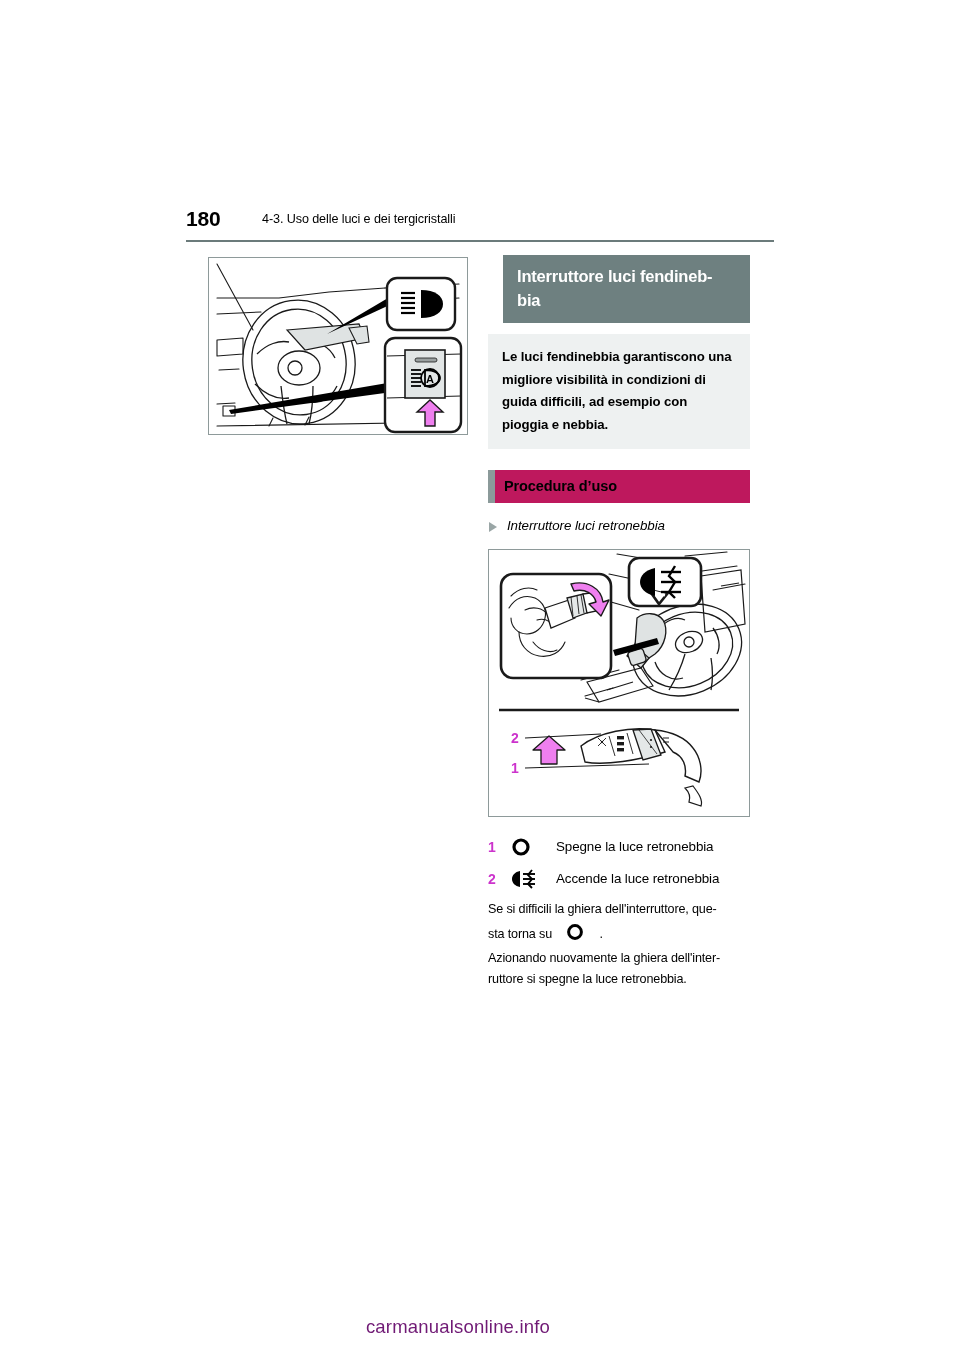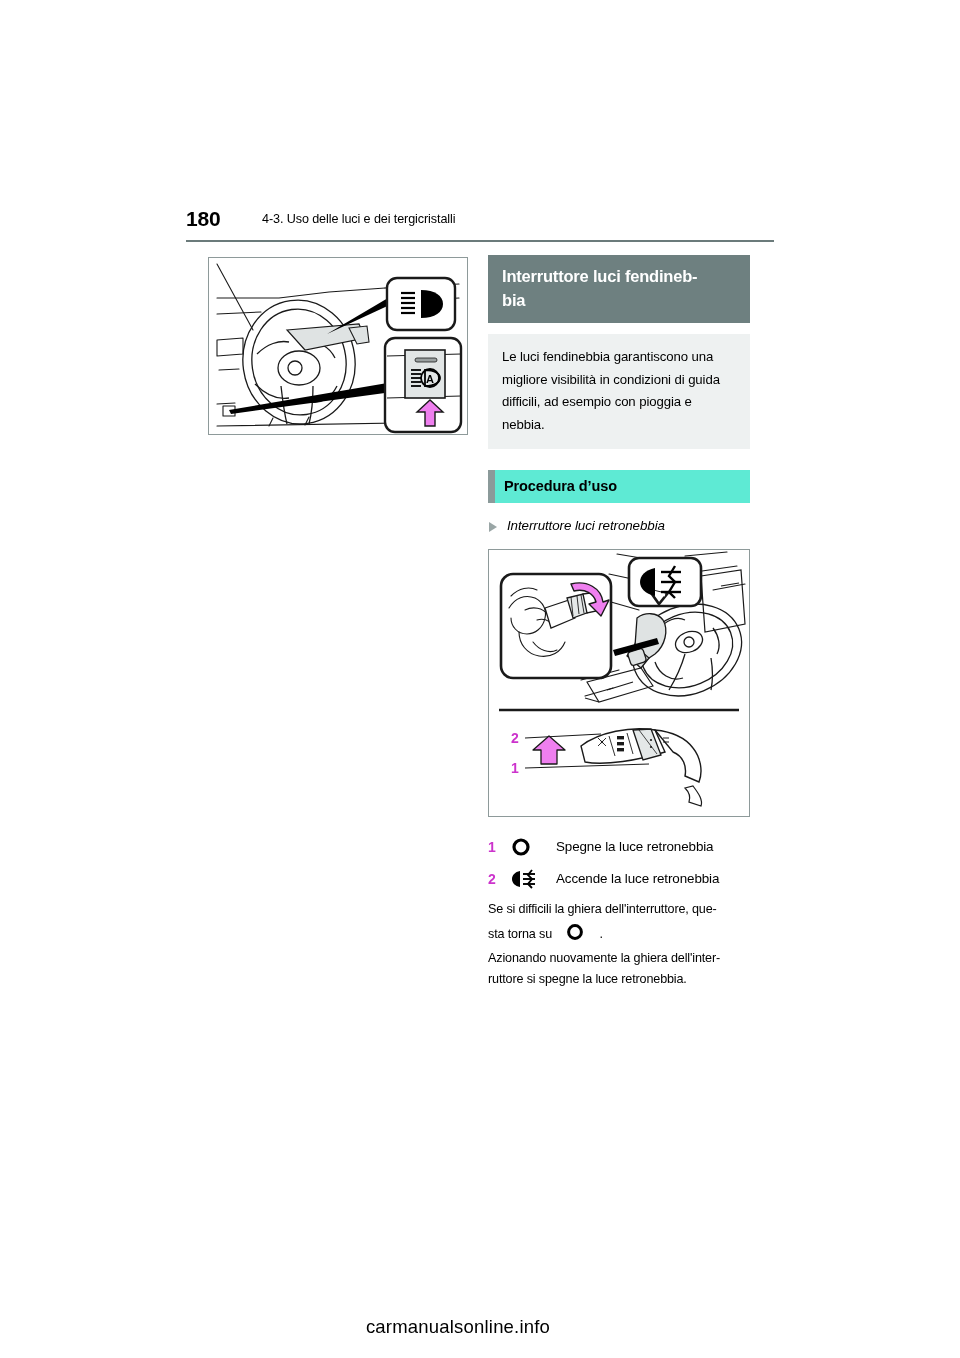--- a/index.html
+++ b/index.html
@@ -78,36 +78,37 @@
 
   .section-title-bar {
     background: #6e8080;
     color: #ffffff;
     font-size: 16.5px;
     font-weight: bold;
     line-height: 24px;
     padding: 9px 12px 11px 14px;
     letter-spacing: -0.2px;
     box-sizing: border-box;
+    margin-left: 15px;
   }
 
   .intro-box {
     background: #eef1f1;
     margin-top: 11px;
     padding: 12px 14px 13px 14px;
     font-size: 13.2px;
-    font-weight: normal;
+    font-weight: bold;
     line-height: 22.5px;
     letter-spacing: -0.1px;
     box-sizing: border-box;
   }
 
   .subsection-bar {
     margin-top: 21px;
-    background: #5eead4;
+    background: #be185d;
     border-left: 7px solid #8b9a9a;
     font-size: 14.5px;
     font-weight: bold;
     line-height: 20px;
     padding: 6px 10px 7px 9px;
     letter-spacing: -0.1px;
     box-sizing: border-box;
   }
 
   .bullet-row {
@@ -185,21 +186,21 @@
   
   #footer-watermark {
     position: absolute;
     left: 0;
     top: 1316px;
     width: 960px;
     text-align: center;
     padding-right: 44px;
     box-sizing: border-box;
     font-size: 18.5px;
-    color: #000000;
+    color: #701a75;
     letter-spacing: 0.2px;
   }
 
   svg { display: block; }
 </style>
 </head>
 <body>
 
 <div id="page-header">
   <div id="page-number">180</div>

